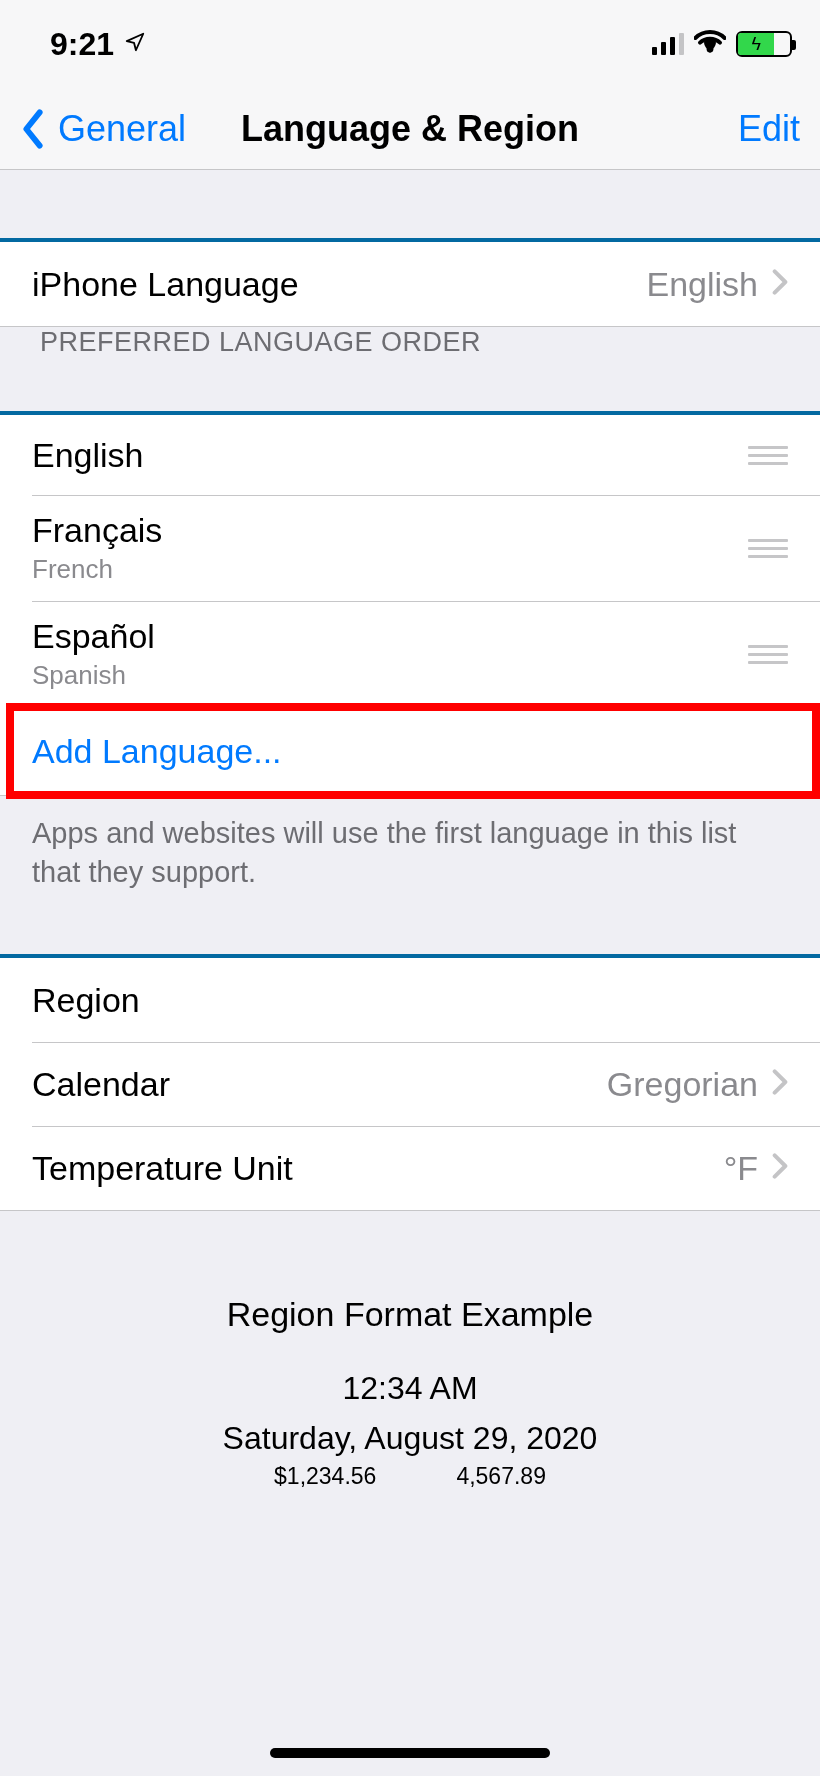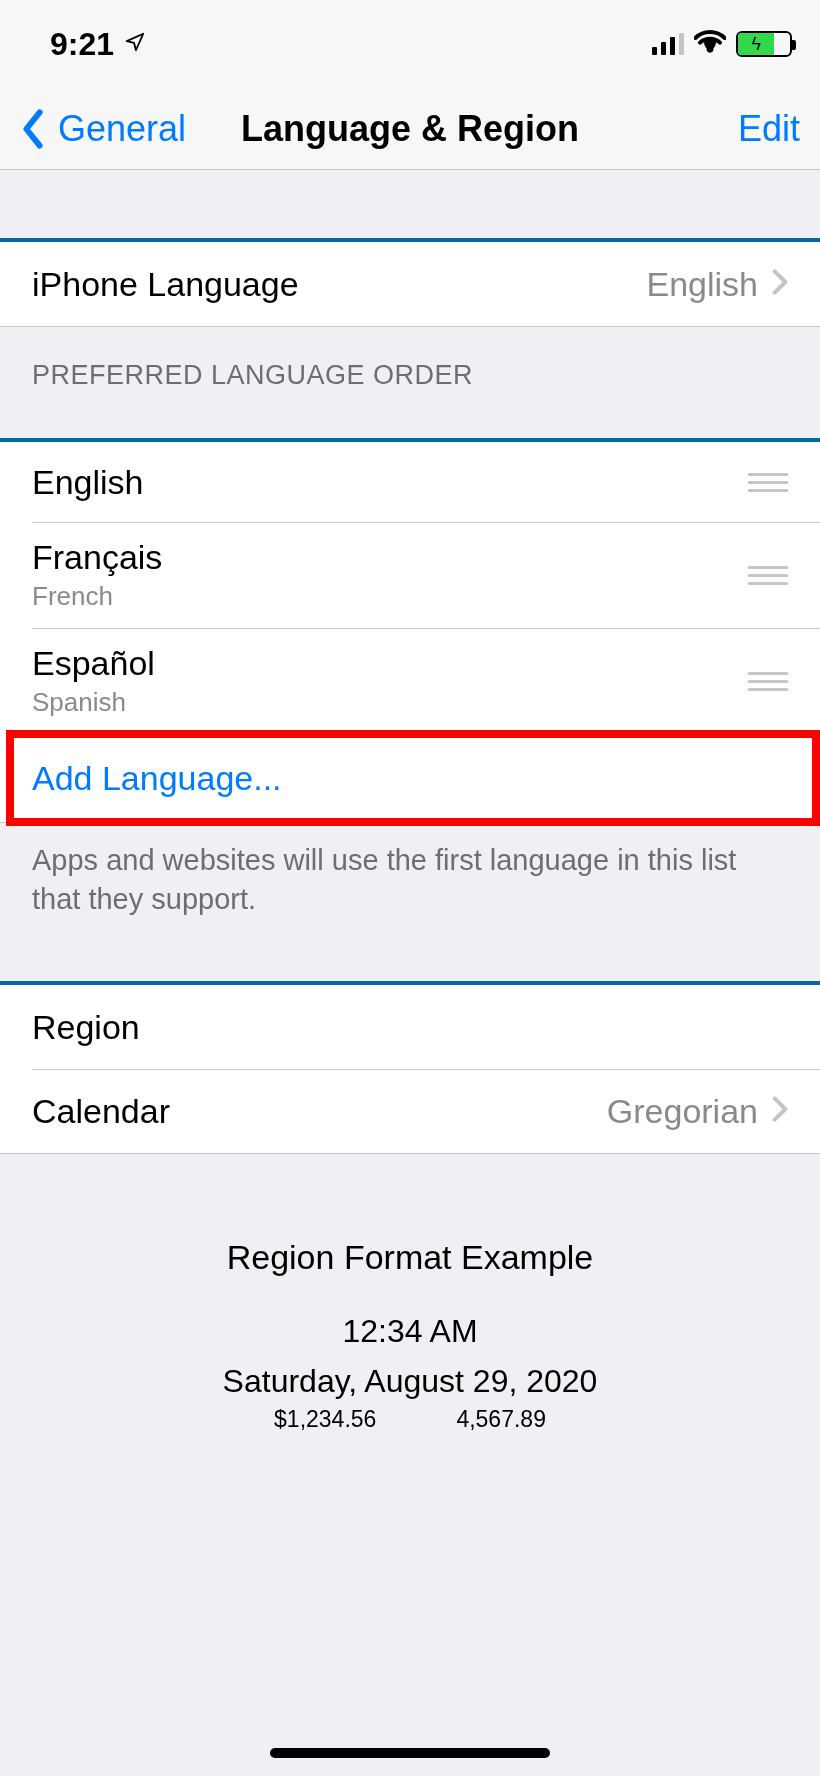--- a/index.html
+++ b/index.html
@@ -72,21 +72,21 @@
     color:#007aff; font-size:36px;
   }
   .nav-back svg{ width:26px; height:40px;}
   .nav-title { font-size:36px; font-weight:600; text-align:center;}
   .nav-edit { text-align:right; color:#007aff; font-size:36px;}
   .section-gap-small { height: 68px; }
   .section-header {
     padding: 0 32px 14px 32px;
     color:#6d6d72; font-size:27px; letter-spacing:0.5px;
   }
-  .pref-gap{ height:111px; display:flex; align-items:center;}
+  .pref-gap{ height:84px; display:flex; align-items:flex-start;margin-left:8px;}
   .section-footer{
     padding: 18px 32px 0 32px;
     color:#6d6d72; font-size:29px; line-height:1.35;
   }
   .group {
     background:#fff;
     border-top:4px solid #0369a1;
     border-bottom:1px solid #c6c6c8;
   }
   .row {
@@ -242,20 +242,29 @@
   </div>
   <div class="row has-sep">
     <div class="row-label">Calendar</div>
     <div class="row-value">
       <span>Gregorian</span>
       <span class="chevron"><svg viewBox="0 0 12 20">
             <path d="M2 2 L10 10 L2 18" fill="none" stroke-width="3" stroke-linecap="round" stroke-linejoin="round"></path>
           </svg></span>
     </div>
   </div>
+  <div class="row has-sep">
+    <div class="row-label">Temperature Unit</div>
+    <div class="row-value">
+      <span>°F</span>
+      <span class="chevron"><svg viewBox="0 0 12 20">
+            <path d="M2 2 L10 10 L2 18" fill="none" stroke-width="3" stroke-linecap="round" stroke-linejoin="round"></path>
+          </svg></span>
+    </div>
+  </div>
 </div>
 
 <div class="regionfmt">
   <div class="regionfmt-title">Region Format Example</div>
   <div class="regionfmt-line">12:34 AM</div>
   <div class="regionfmt-line">Saturday, August 29, 2020</div>
   <div class="regionfmt-money">
     <span>$1,234.56</span>
     <span>4,567.89</span>
   </div>

